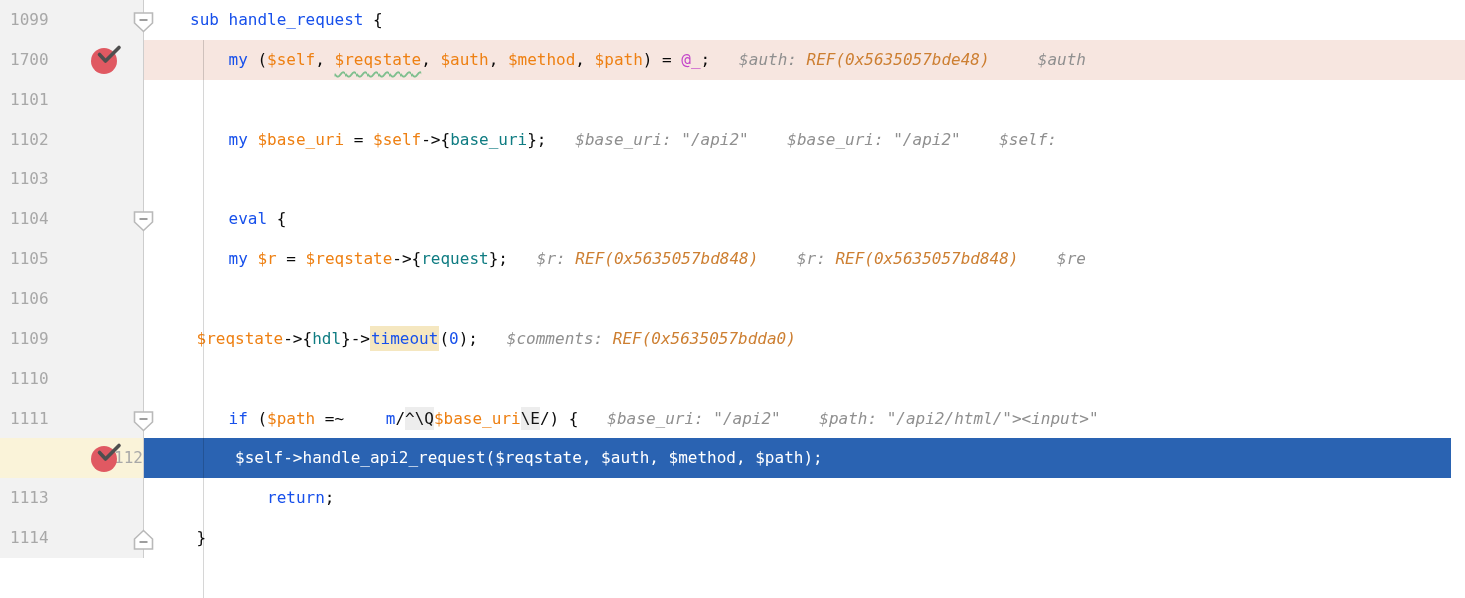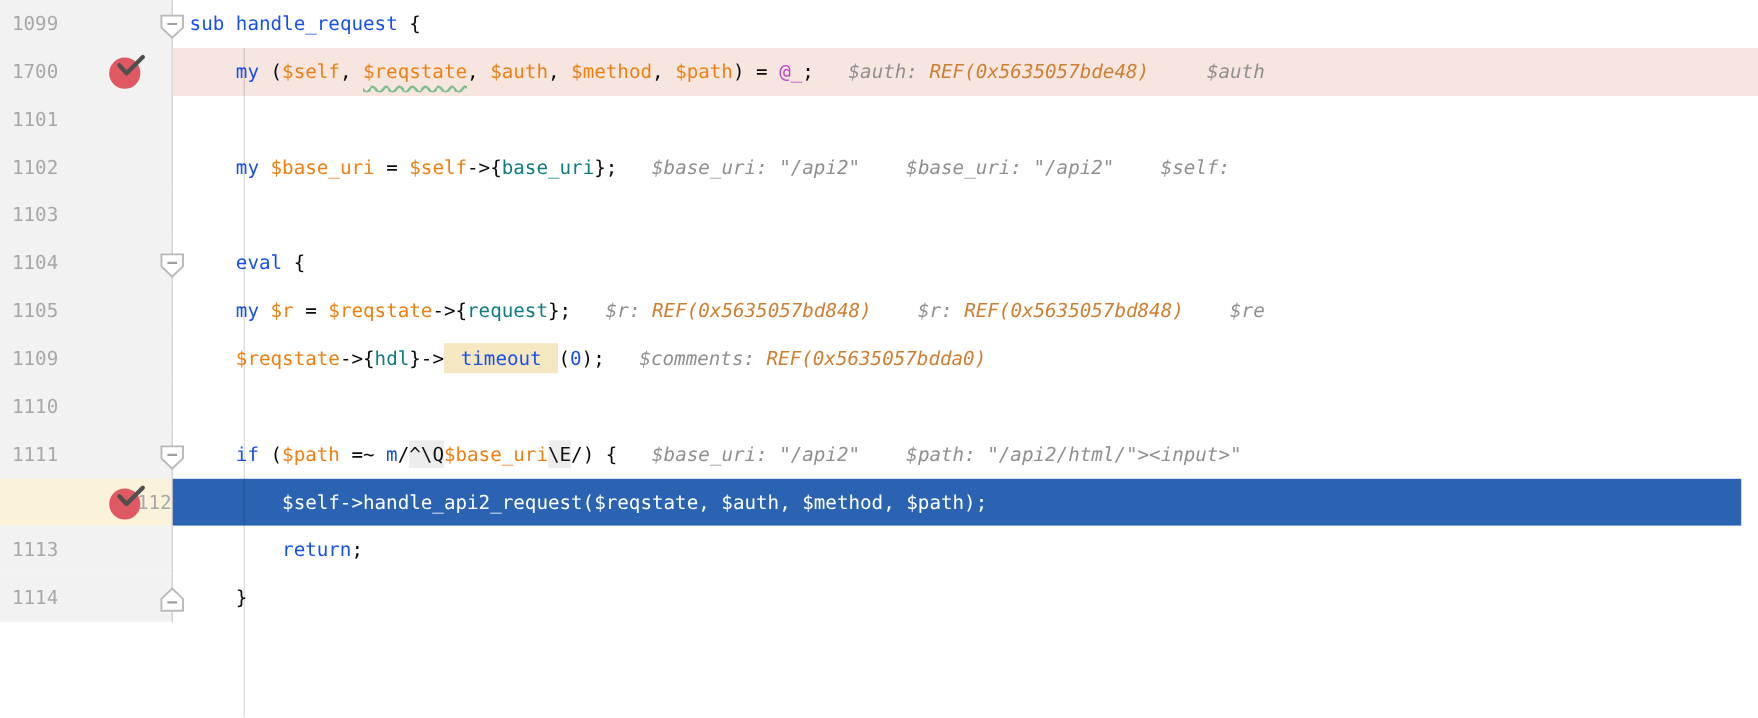--- a/index.html
+++ b/index.html
@@ -26,31 +26,31 @@
   .code{
     flex:1 1 auto;
     white-space:pre;
     line-height:39.8667px;
     padding-left:14px;
     position:relative;
   }
   .row-breakpoint .code{background:var(--breakpoint-line-bg,#F7E6E0);}
   .row-execution .code{background:var(--execution-line-bg,#2A63B2);margin-right:14px;}
   
-  .kw{color:var(--keyword,#1750EB);}
+  .kw{color:var(--keyword,#1750EB);margin-left:32px;}
   .fn{color:var(--keyword,#1750EB);}
   .pl{color:#0A0A0A;}
   .var{color:var(--variable,#EE8013);}
   .vart{color:var(--variable,#EE8013);
         text-decoration:underline wavy var(--typo-underline,#7FBF8E);
         text-decoration-thickness:2px;text-underline-offset:6px;}
   .mg{color:var(--special-var,#C344C9);}
   .hk{color:var(--hash-key,#0F7C82);}
   .num{color:var(--keyword,#1750EB);}
-  .mh{color:var(--keyword,#1750EB);background:var(--usage-highlight-bg,#F5E7C0);padding:3px 14px;}
+  .mh{color:var(--keyword,#1750EB);background:var(--usage-highlight-bg,#F5E7C0);padding:3px 1px;}
   .cm{color:#4C534C;background:var(--comment-fold-bg,#E5F1E3);padding:3px 4px;}
   .esc{color:#111111;background:#EDEDED;padding:2px 0;}
   .hn{color:var(--debug-hint-label,#8F8F8F);font-style:italic;}
   .hr{color:var(--debug-hint-ref,#CD7F32);font-style:italic;}
   .wh{color:#FFFFFF;}
   #indent-guide{
     position:absolute;left:203px;top:40px;width:1px;height:558px;
     background:rgba(0,0,0,0.16);z-index:5;pointer-events:none;
   }
 </style>
@@ -90,20 +90,24 @@
               <path d="M2.5 2.5 h18 v10 l-9 8.5 l-9 -8.5 z" fill="#FFFFFF" stroke="#B9B9B9" stroke-width="1.6"></path>
               <path d="M7.5 9.5 h8" stroke="#9E9E9E" stroke-width="1.8"></path>
             </svg></span></div>
         <div class="code"><span class="pl">    </span><span class="kw">eval</span><span class="pl"> {</span></div>
       </div>
       <div class="row">
         <div class="gutter"><span class="lnum">1105</span></div>
         <div class="code"><span class="pl">    </span><span class="kw">my</span><span class="pl"> </span><span class="var">$r</span><span class="pl"> = </span><span class="var">$reqstate</span><span class="pl">-&gt;{</span><span class="hk">request</span><span class="pl">};</span><span class="hn">   $r: </span><span class="hr">REF(0x5635057bd848)</span><span class="hn">    $r: </span><span class="hr">REF(0x5635057bd848)</span><span class="hn">    $re</span></div>
       </div>
       <div class="row">
+        <div class="gutter"><span class="lnum">1106</span></div>
+        <div class="code"></div>
+      </div>
+      <div class="row">
         <div class="gutter"><span class="lnum">1109</span></div>
         <div class="code"><span class="pl">    </span><span class="var">$reqstate</span><span class="pl">-&gt;{</span><span class="hk">hdl</span><span class="pl">}-&gt;</span><span class="mh">timeout</span><span class="pl">(</span><span class="num">0</span><span class="pl">);</span><span class="hn">   $comments: </span><span class="hr">REF(0x5635057bdda0)</span></div>
       </div>
       <div class="row">
         <div class="gutter"><span class="lnum">1110</span></div>
         <div class="code"></div>
       </div>
       <div class="row">
         <div class="gutter"><span class="lnum">1111</span><span class="fold"><svg width="23" height="23" viewBox="0 0 23 23">
               <path d="M2.5 2.5 h18 v10 l-9 8.5 l-9 -8.5 z" fill="#FFFFFF" stroke="#B9B9B9" stroke-width="1.6"></path>

